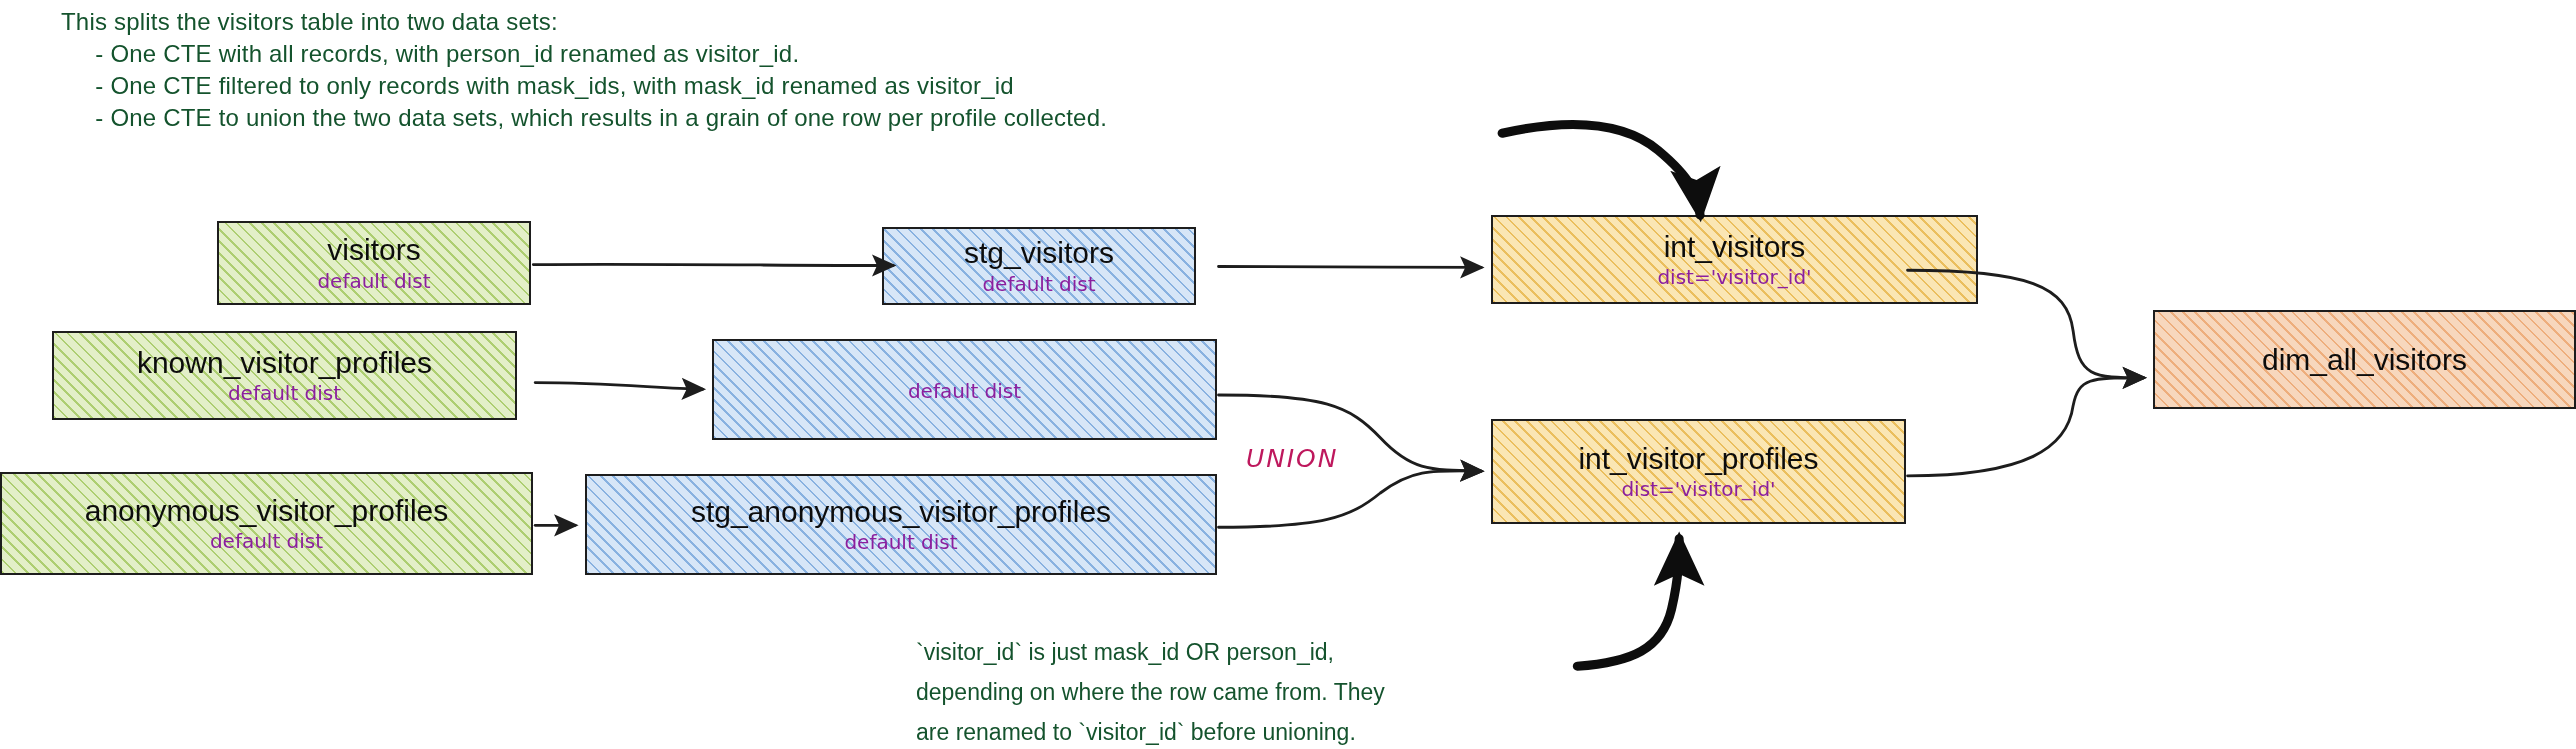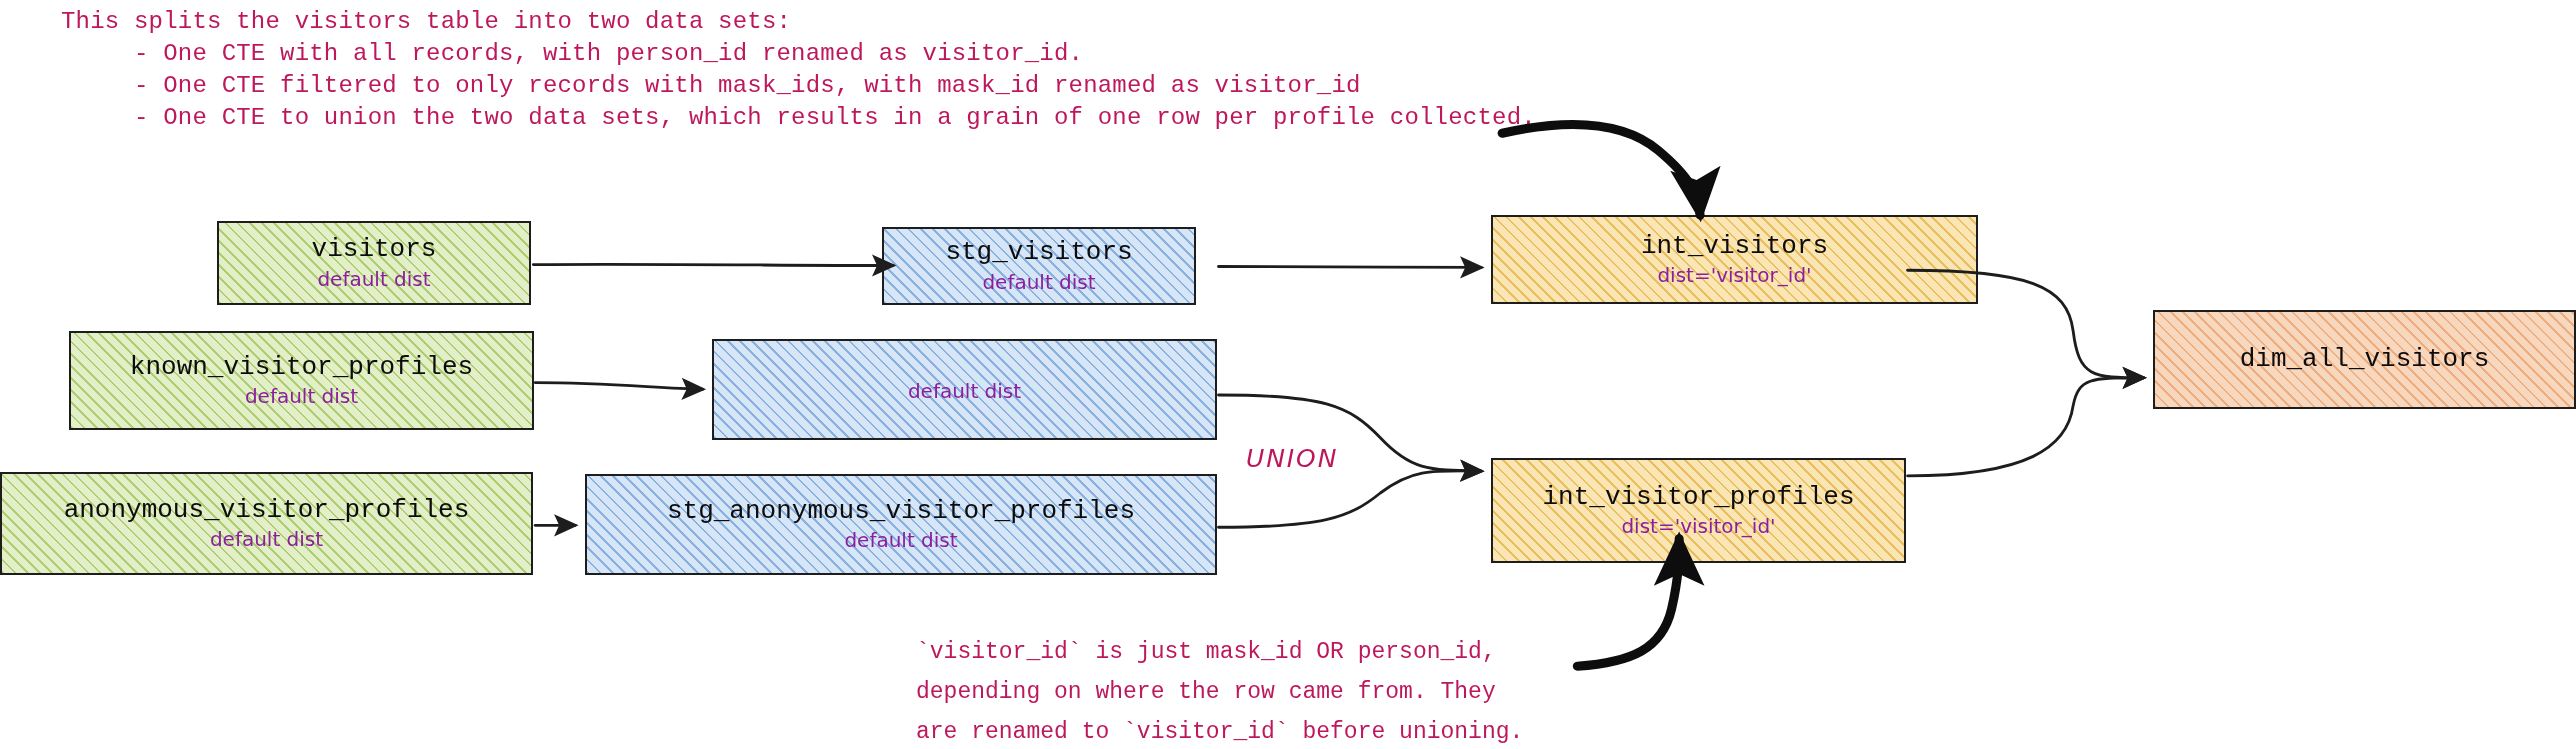--- a/index.html
+++ b/index.html
@@ -1,58 +1,58 @@
 <!DOCTYPE html>
 <html style="font-size:15.2px"><head>
 <meta charset="utf-8">
 <style>
   html,body{margin:0;padding:0;background:#ffffff;}
   body{width:2576px;height:749px;overflow:hidden;font-family:"DejaVu Sans",sans-serif;}
   #stage{position:relative;width:2576px;height:749px;background:#ffffff;}
 
   
-  .note{position:absolute;color:#be185d;font-family:Liberation Mono, monospace;white-space:pre;}
+  .note{position:absolute;color:#14532d;font-family:Liberation Sans, sans-serif;white-space:pre;}
   #top-note{left:61px;top:5.7px;font-size:24px;line-height:32px;letter-spacing:0.2px;}
   #bottom-note{left:916px;top:632px;font-size:23px;line-height:40px;text-align:left;}
 
   .union-label{position:absolute;left:1246px;top:444px;font-size:25px;font-style:italic;
                letter-spacing:1.9px;color:#be185d;font-family:"DejaVu Sans",sans-serif;}
 
   
   .node{position:absolute;box-sizing:border-box;border:2.4px solid #1d1d1d;
         display:flex;flex-direction:column;align-items:center;justify-content:center;
         overflow:hidden;}
-  .node .ttl{position:relative;z-index:2;font-size:26px;color:#0c0c0c;
-             font-family:Liberation Mono, monospace;line-height:1.05;white-space:nowrap;}
+  .node .ttl{position:relative;z-index:2;font-size:30px;color:#0c0c0c;
+             font-family:Liberation Sans, sans-serif;line-height:1.05;white-space:nowrap;}
   .node .sub{position:relative;z-index:2;font-size:20px;color:#8b1f9e;margin-top:4.8px;
              font-family:"DejaVu Sans",sans-serif;line-height:1.05;white-space:nowrap;}
   .node::before{content:"";position:absolute;inset:0;z-index:1;}
 
   .n-green{background:#e3efc8;}
   .n-green::before{background:repeating-linear-gradient(45deg,
       rgba(140,186,60,.62) 0 1.9px, rgba(140,186,60,0) 1.9px 8.6px);}
   .n-blue{background:#d7e6f7;}
   .n-blue::before{background:repeating-linear-gradient(45deg,
       rgba(72,134,205,.55) 0 1.9px, rgba(72,134,205,0) 1.9px 8.6px);}
   .n-yellow{background:#fae6b4;}
   .n-yellow::before{background:repeating-linear-gradient(45deg,
       rgba(224,164,36,.6) 0 1.9px, rgba(224,164,36,0) 1.9px 8.6px);}
   .n-orange{background:#f7d7bd;}
   .n-orange::before{background:repeating-linear-gradient(45deg,
       rgba(230,140,72,.55) 0 1.9px, rgba(230,140,72,0) 1.9px 8.6px);}
 
   
   #node-visitors{left:217px;top:221px;width:314px;height:84px;}
-  #node-known{left:69px;top:331px;width:465px;height:99px;}
+  #node-known{left:52px;top:331px;width:465px;height:89px;}
   #node-anon{left:0px;top:472px;width:533px;height:103px;}
   #node-stg-visitors{left:882px;top:227px;width:314px;height:78px;}
   #node-stg-known{left:712px;top:339px;width:505px;height:101px;}
   #node-stg-anon{left:585px;top:474px;width:632px;height:101px;}
   #node-int-visitors{left:1491px;top:215px;width:487px;height:89px;}
-  #node-int-profiles{left:1491px;top:419px;width:415px;height:105px;margin-top:39px;}
+  #node-int-profiles{left:1491px;top:419px;width:415px;height:105px;}
   #node-dim{left:2153px;top:310px;width:423px;height:99px;}
 
   #edges{position:absolute;left:0;top:0;width:2576px;height:749px;z-index:5;
          pointer-events:none;}
 </style>
 </head>
 <body>
 
 <div id="stage">
 

